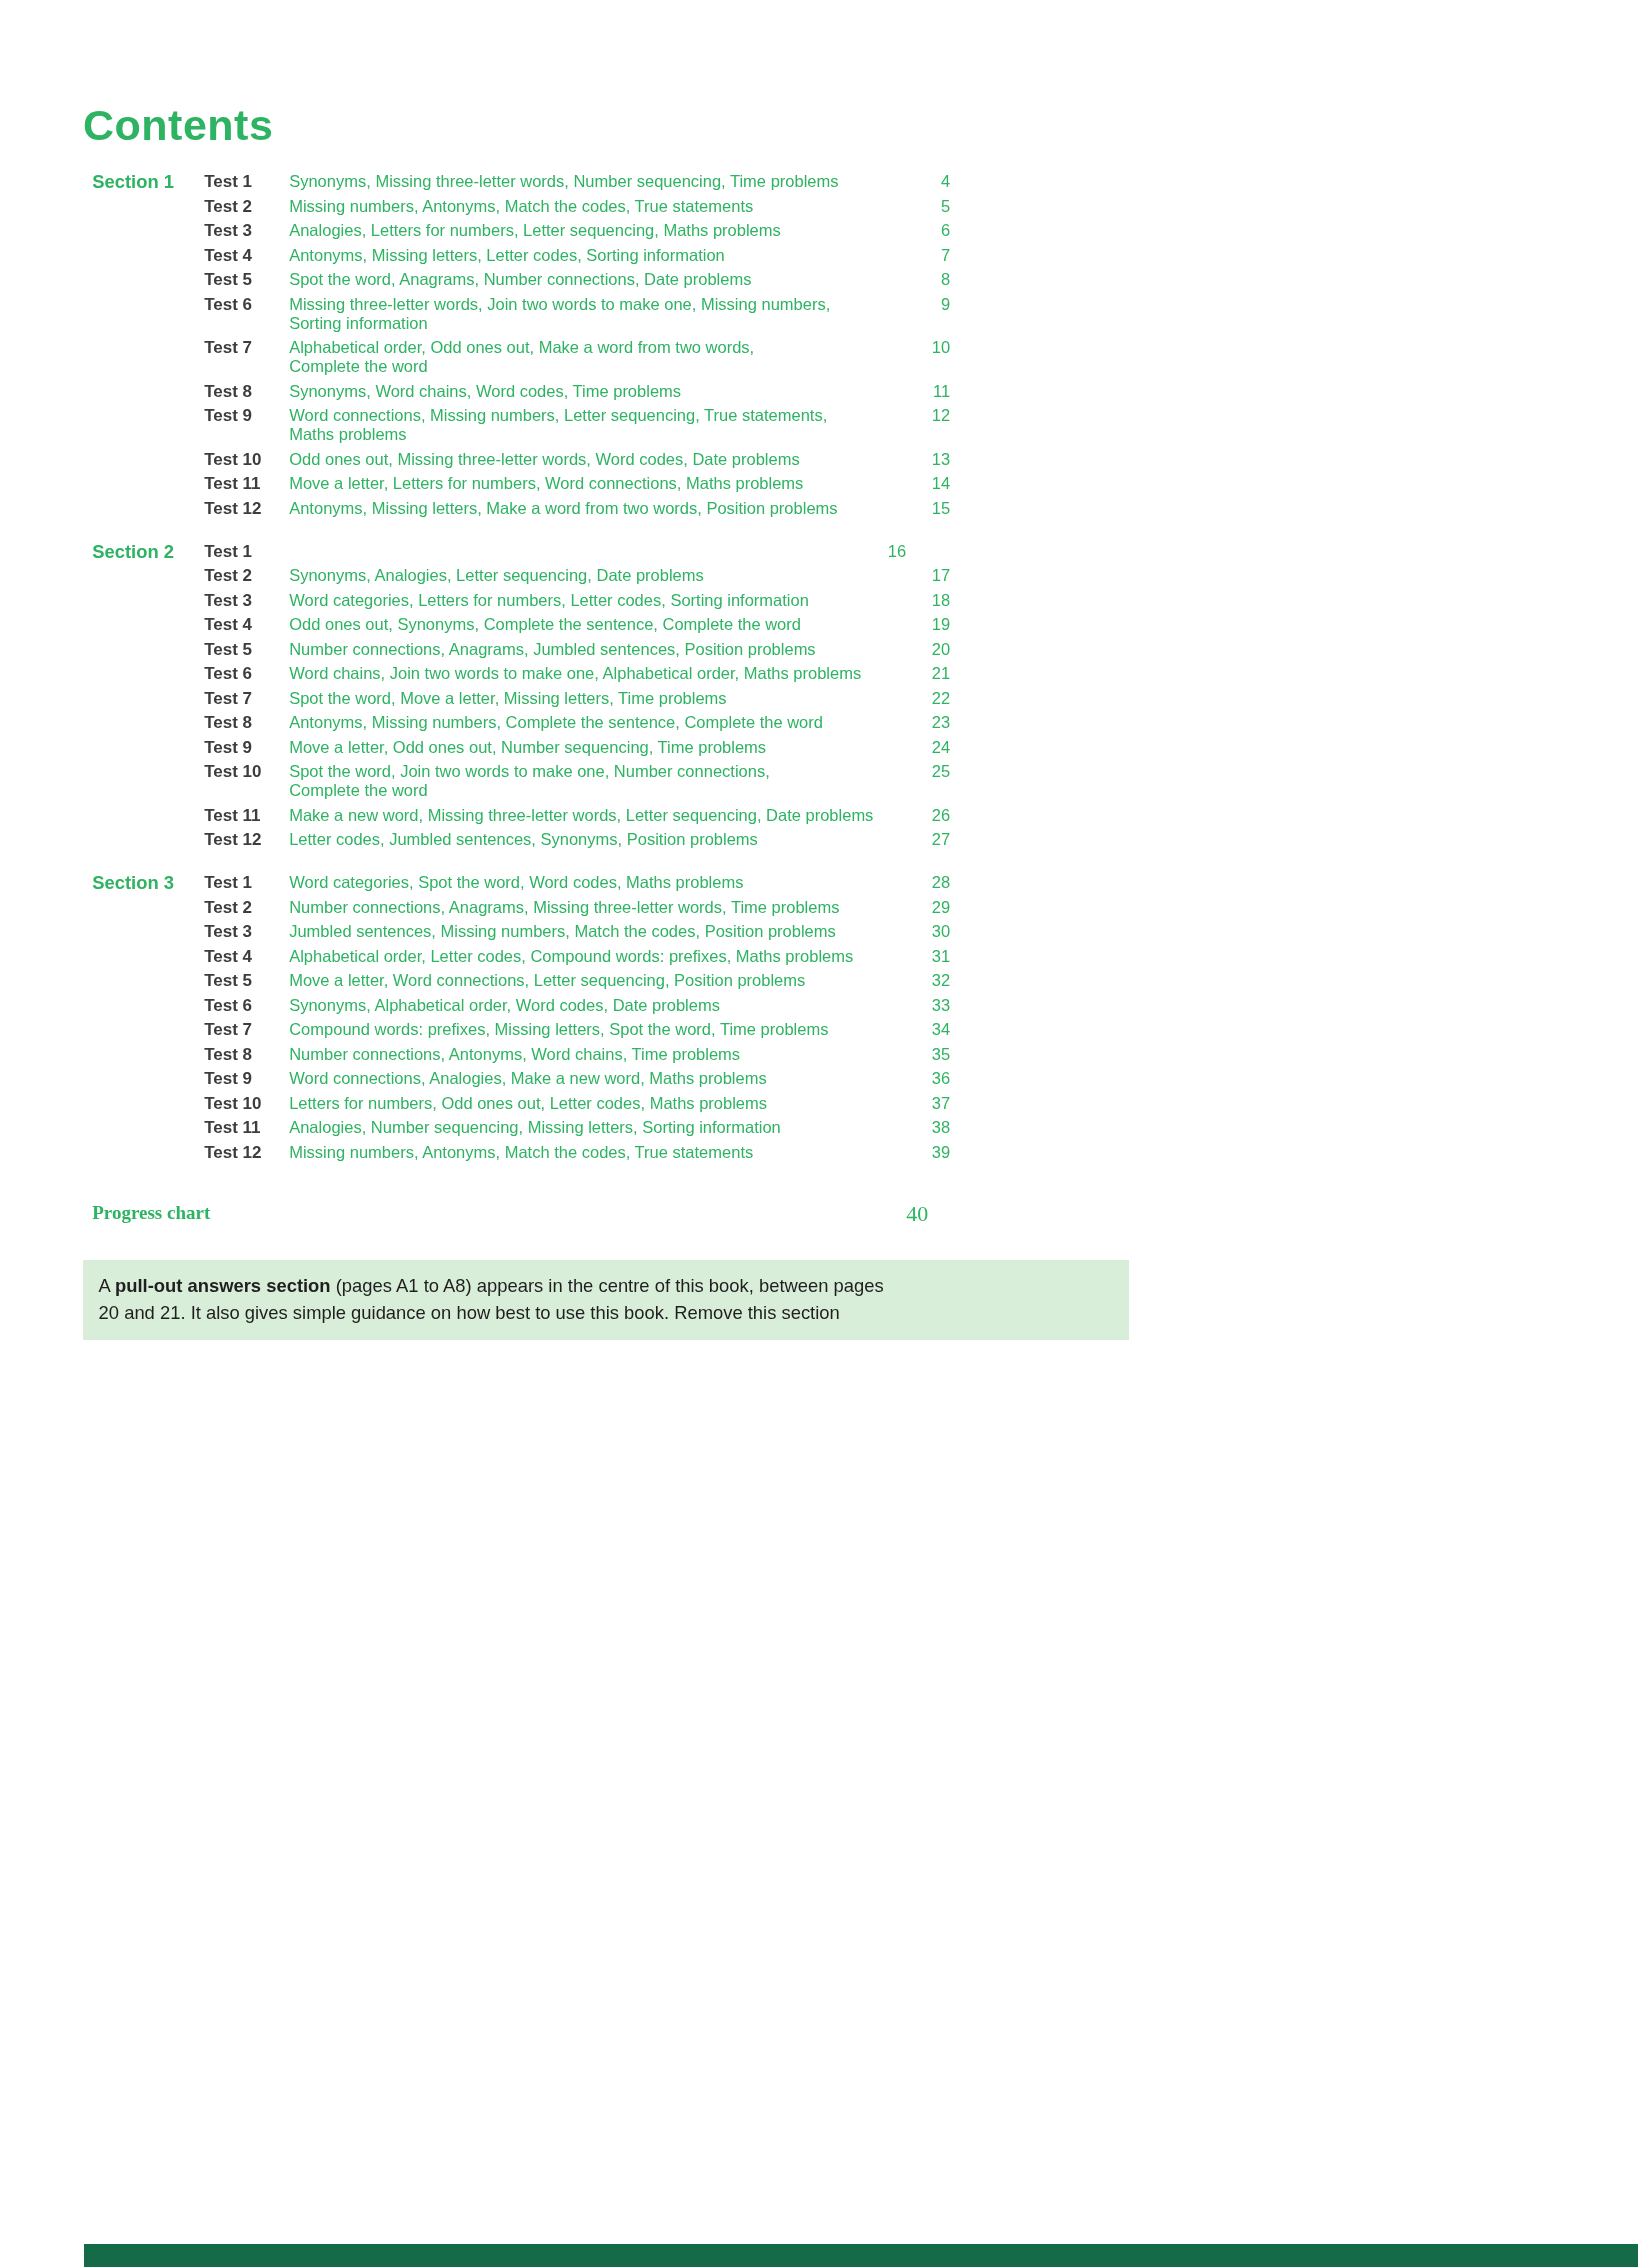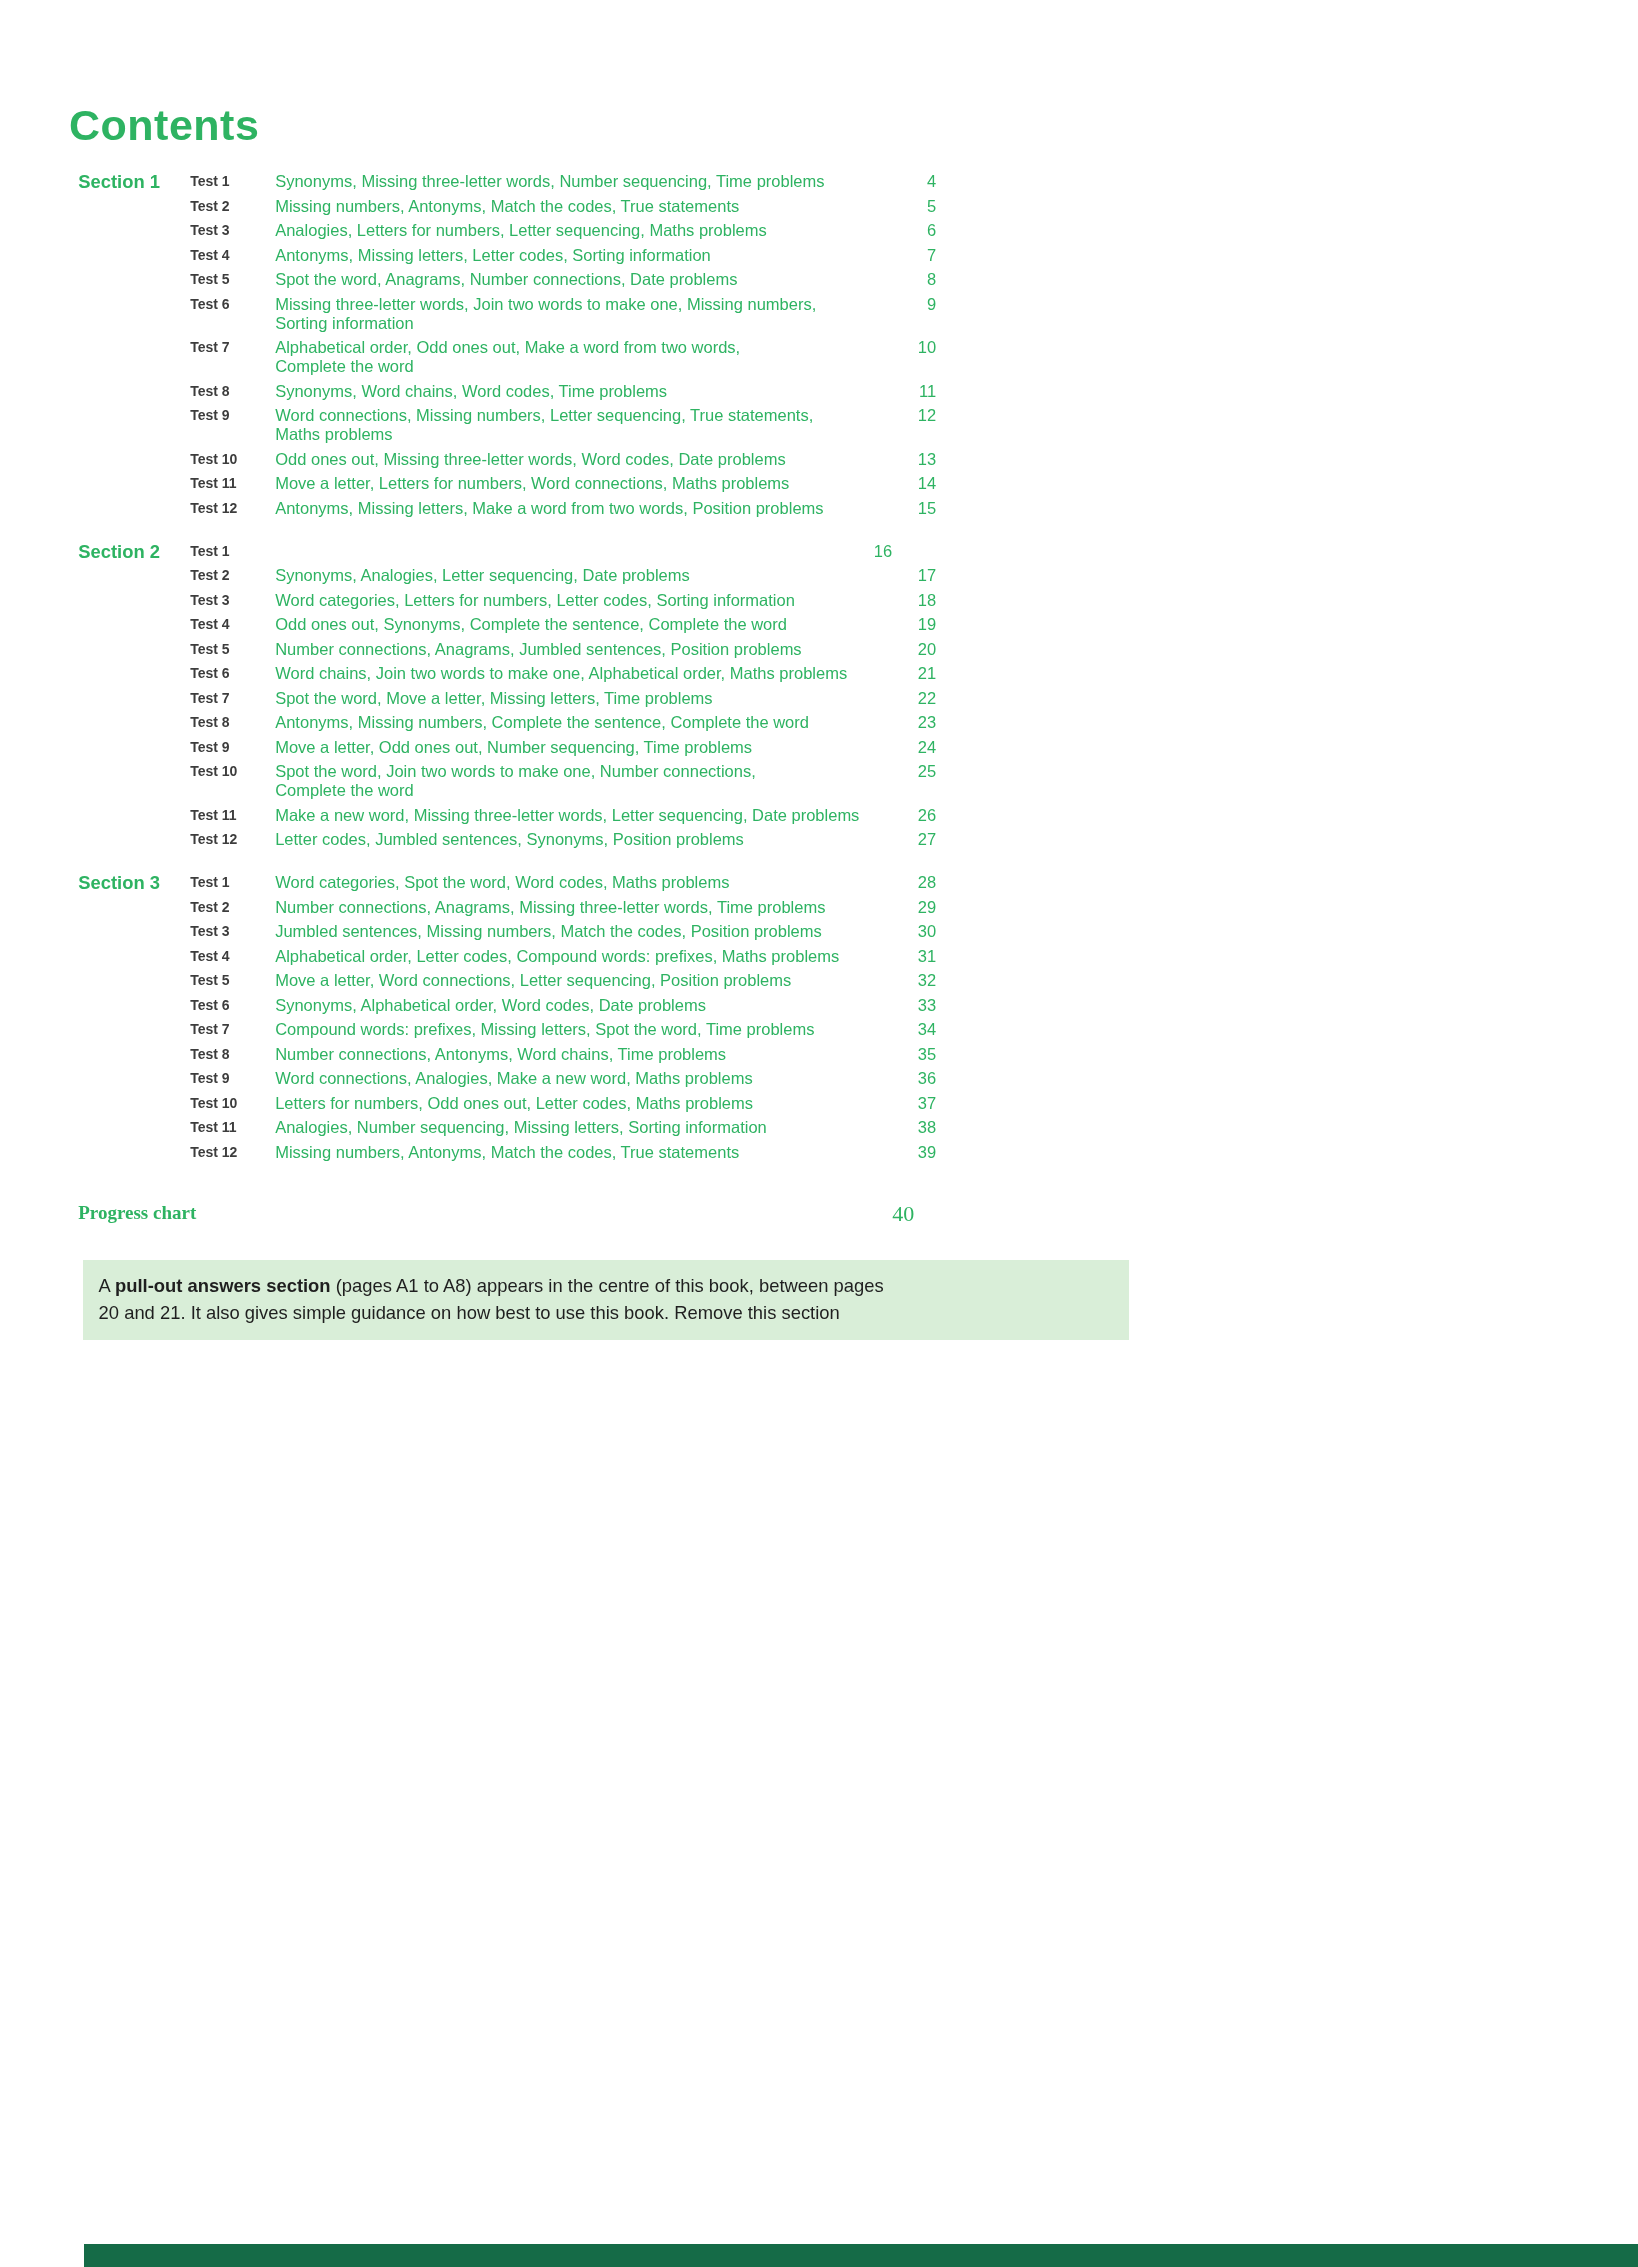--- a/index.html
+++ b/index.html
@@ -9,21 +9,21 @@
   body {
     width: 1638px;
     height: 2267px;
     position: relative;
     background: #ffffff;
     font-family: "Liberation Sans", sans-serif;
     overflow: hidden;
   }
   .content {
     position: absolute;
-    left: 69px;
+    left: 83px;
     top: 101px;
     width: 882px;
   }
   .page-title {
     margin: 0 0 22px 0;
     font-size: 43px;
     font-weight: bold;
     color: var(--green, #2eb362);
     letter-spacing: 0.5px;
   }
@@ -40,21 +40,21 @@
   .toc-row.new-section {
     margin-top: 24px;
   }
   .col-section {
     font-size: 18.4px;
     font-weight: bold;
     color: var(--green, #2eb362);
     line-height: 19px;
   }
   .col-test {
-    font-size: 14px;
+    font-size: 17px;
     font-weight: bold;
     color: var(--dark-text, #3d3d3d);
     line-height: 19px;
   }
   .col-desc {
     font-size: 16.5px;
     color: var(--green, #2eb362);
     line-height: 19px;
     white-space: pre;
     overflow: visible;

